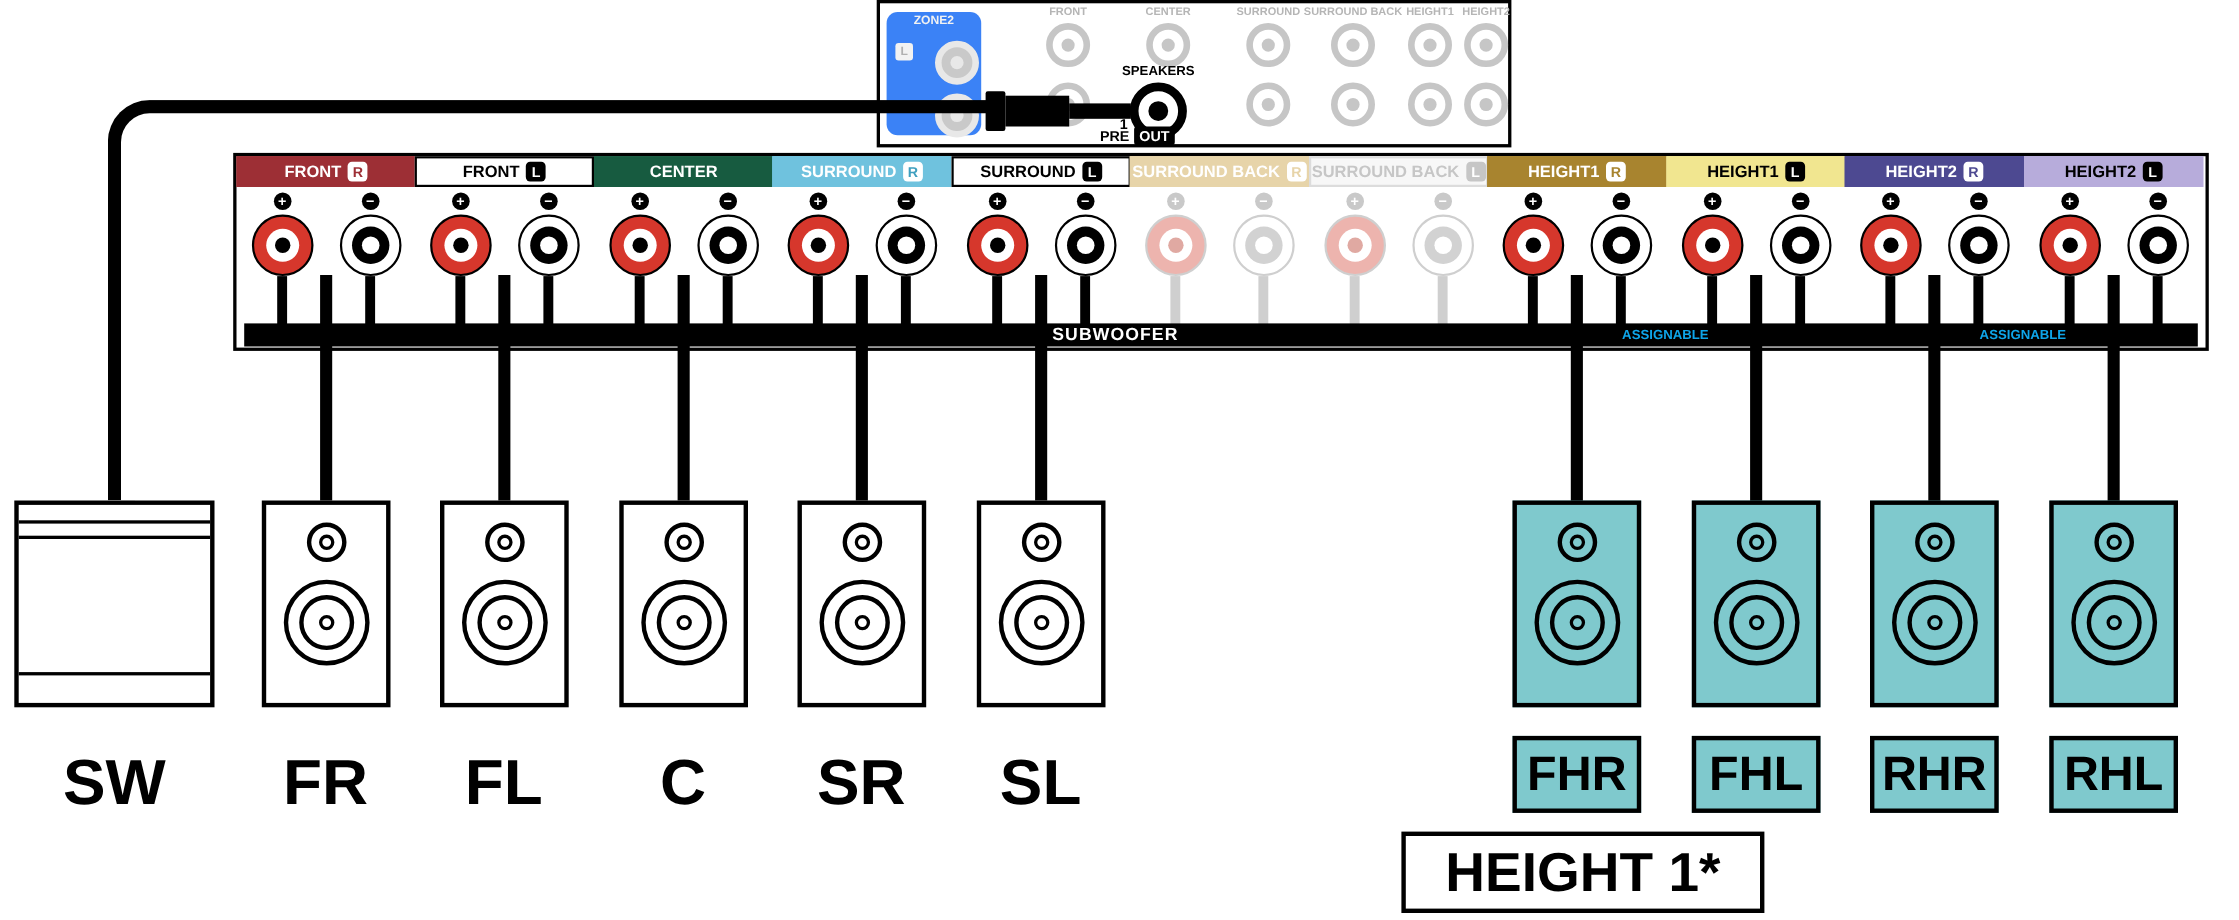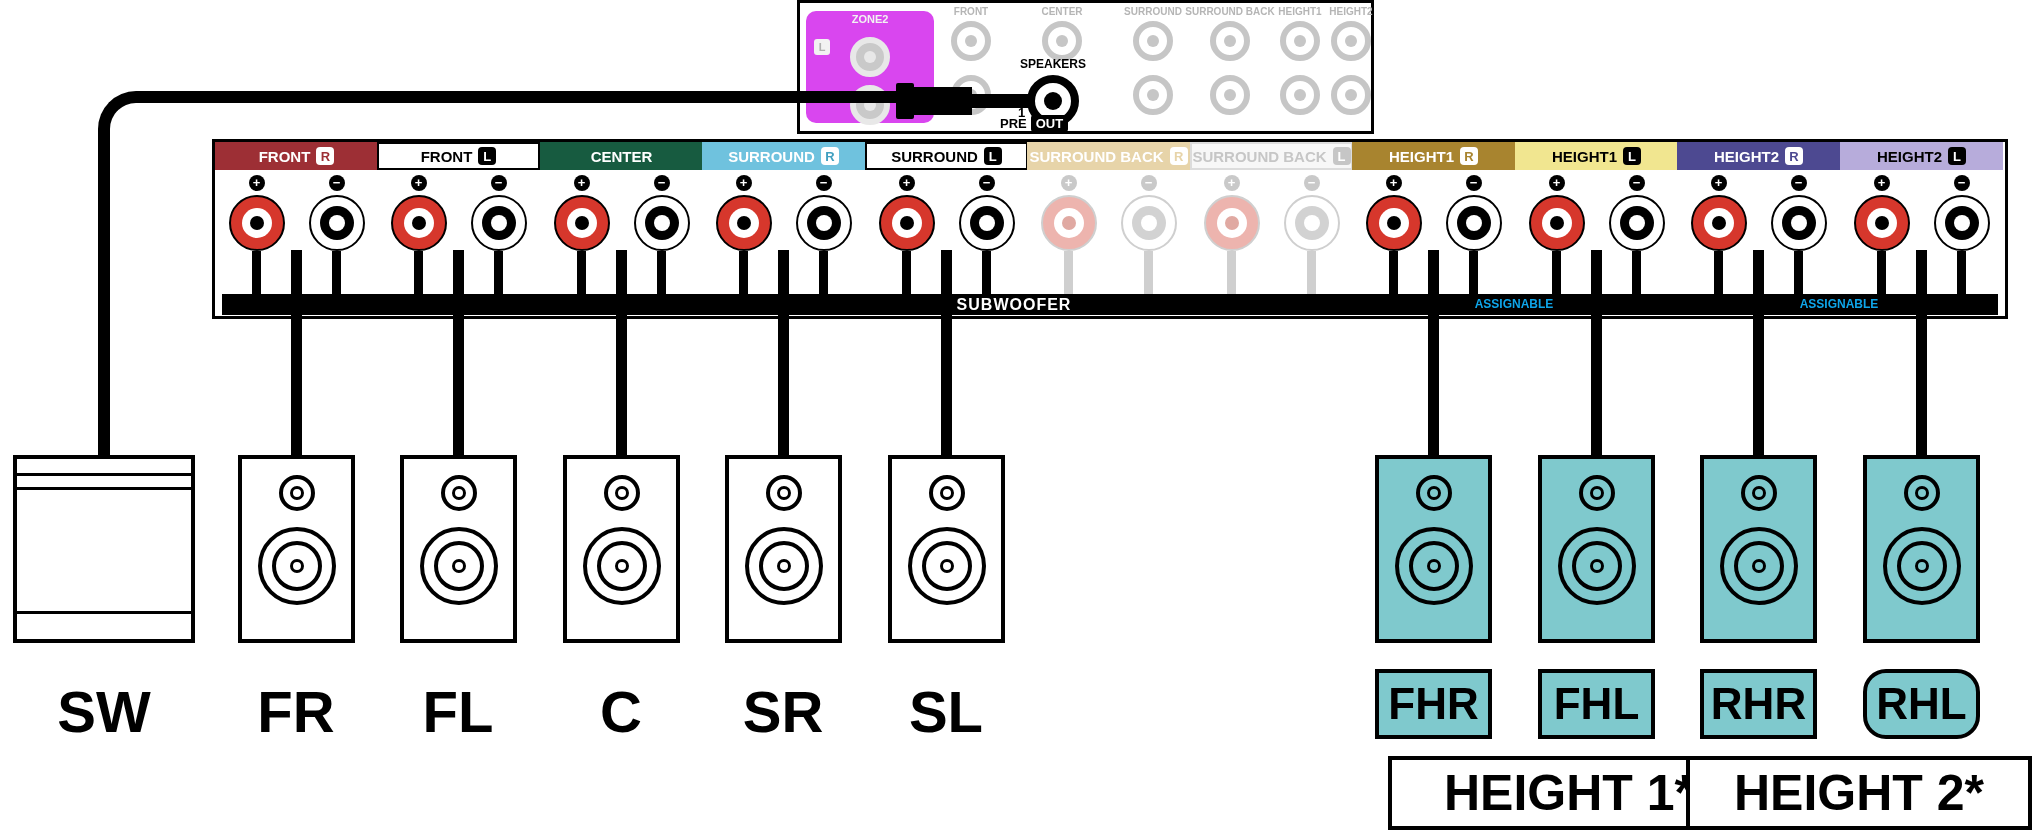--- a/index.html
+++ b/index.html
@@ -64,21 +64,21 @@
 
   .spk-label { position:absolute; top:678px; transform:translateX(-50%); font-size:58px; font-weight:bold; color:#000; }
   .h-label { position:absolute; top:669px; width:117px; height:70px; border:4px solid #000;
              display:grid; place-items:center; font-size:44px; font-weight:bold; box-sizing:border-box; }
   .h-group { position:absolute; top:756px; height:74px; background:#fff; border:4px solid #000;
              display:grid; place-items:center; font-size:50px; font-weight:bold; box-sizing:border-box; }
 
   
   .rx { position:absolute; left:797px; top:0; width:577px; height:134px; border:3px solid #000;
         background:#fff; box-sizing:border-box; z-index:2; }
-  .zone2 { position:absolute; left:6px; top:8px; width:128px; height:112px; background:#d946ef; border-radius:10px; }
+  .zone2 { position:absolute; left:6px; top:8px; width:86px; height:112px; background:#3b82f6; border-radius:10px; }
   .z2-label { position:absolute; left:50%; top:2px; transform:translateX(-50%); color:#F2F2F2;
               font-size:11px; font-weight:bold; }
   .z2-badge { position:absolute; left:8px; top:28px; width:16px; height:16px; background:#F2F2F2;
               color:#B0B0B0; border-radius:3px; font-size:11px; font-weight:bold; text-align:center; line-height:16px; }
   .rca { position:absolute; border-radius:50%; transform:translateX(-50%); box-sizing:border-box;
          display:grid; place-items:center; }
   .rca i { display:block; border-radius:50%; }
   .rca-zone { width:40px; height:40px; border:6px solid #E8E8E8; background:#C9C9C9; }
   .rca-zone i { width:12px; height:12px; background:#E8E8E8; }
   .rca-gray { width:40px; height:40px; border:6px solid #C6C6C6; background:#fff; }
@@ -517,24 +517,23 @@
   <div class="spk-label" style="left:104px">SW</div>
   <div class="spk-label" style="left:296px">FR</div>
   <div class="spk-label" style="left:458px">FL</div>
   <div class="spk-label" style="left:621px">C</div>
   <div class="spk-label" style="left:783px">SR</div>
   <div class="spk-label" style="left:946px">SL</div>
 
   <div class="h-label" style="left: 1375px; background: rgb(127, 201, 205);">FHR</div>
   <div class="h-label" style="left: 1700px; background: rgb(127, 201, 205);">RHR</div>
   <div class="h-label" style="left: 1538px; background: rgb(127, 201, 205);">FHL</div>
-  <div class="h-label" style="left: 1863px; background: rgb(127, 201, 205); border-radius: 23px;">RHL</div>
-
-  <div class="h-group" style="left:1388px;width:362px">HEIGHT 1*</div>
-  <div class="h-group" style="left:1686px;width:346px">HEIGHT 2*</div>
+  <div class="h-label" style="left: 1863px; background: rgb(127, 201, 205);">RHL</div>
+
+  <div class="h-group" style="left:1274px;width:330px">HEIGHT 1*</div>
 
   <div class="rx">
     <div class="zone2">
       <div class="z2-label">ZONE2</div>
       <div class="z2-badge">L</div>
       <div class="rca rca-zone" style="left:64px;top:26px">
           <i></i>
         </div>
       <div class="rca rca-zone" style="left:64px;top:74px">
           <i></i>

